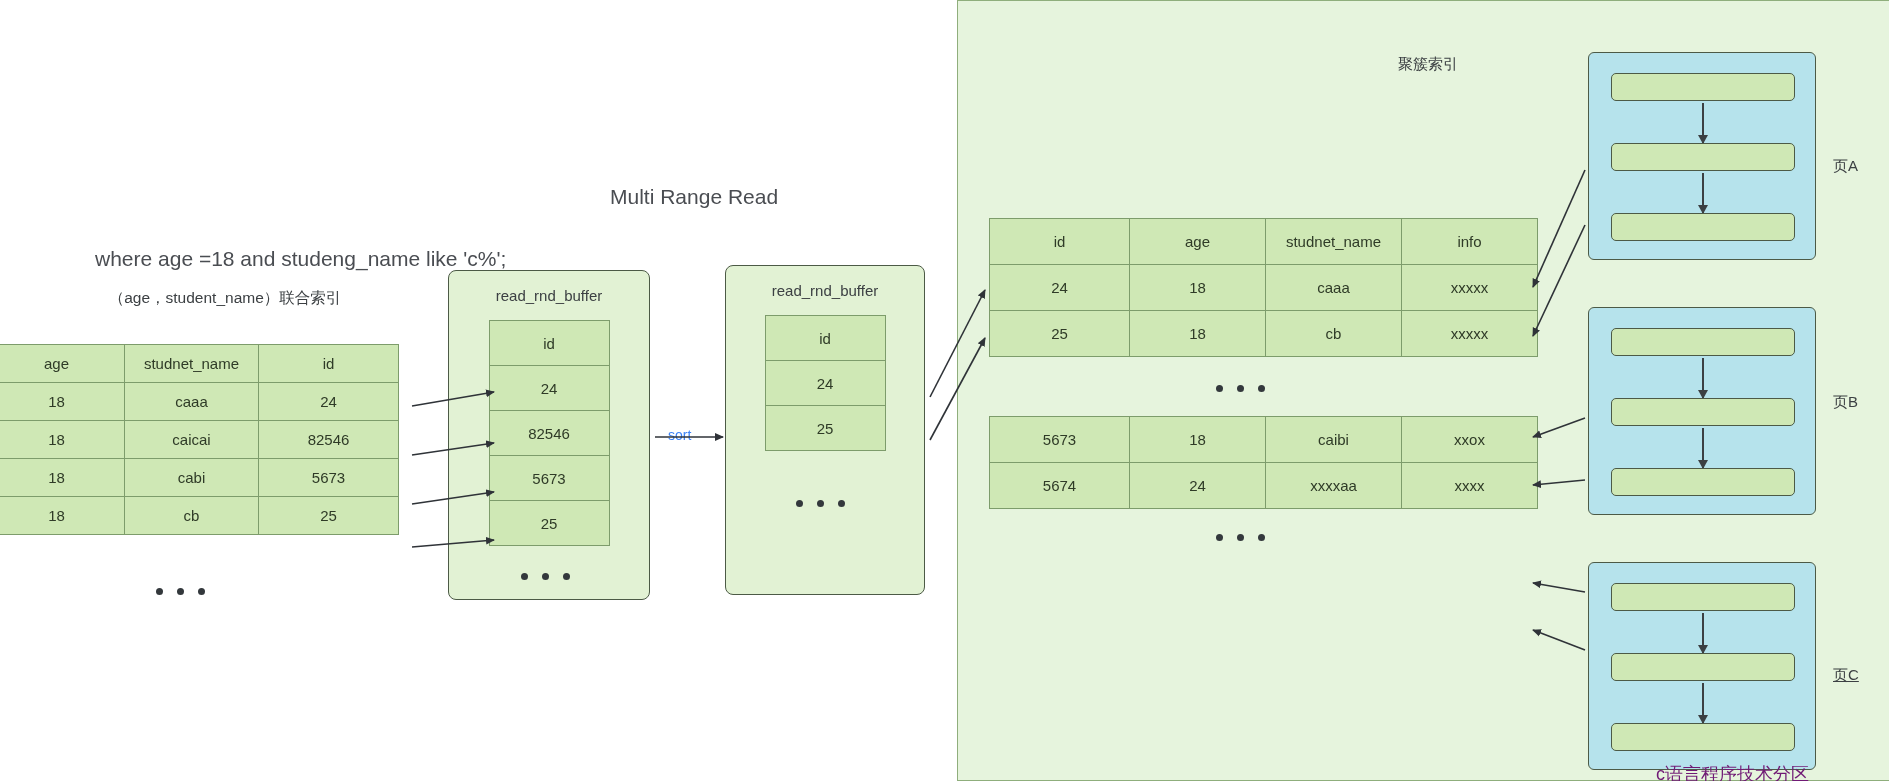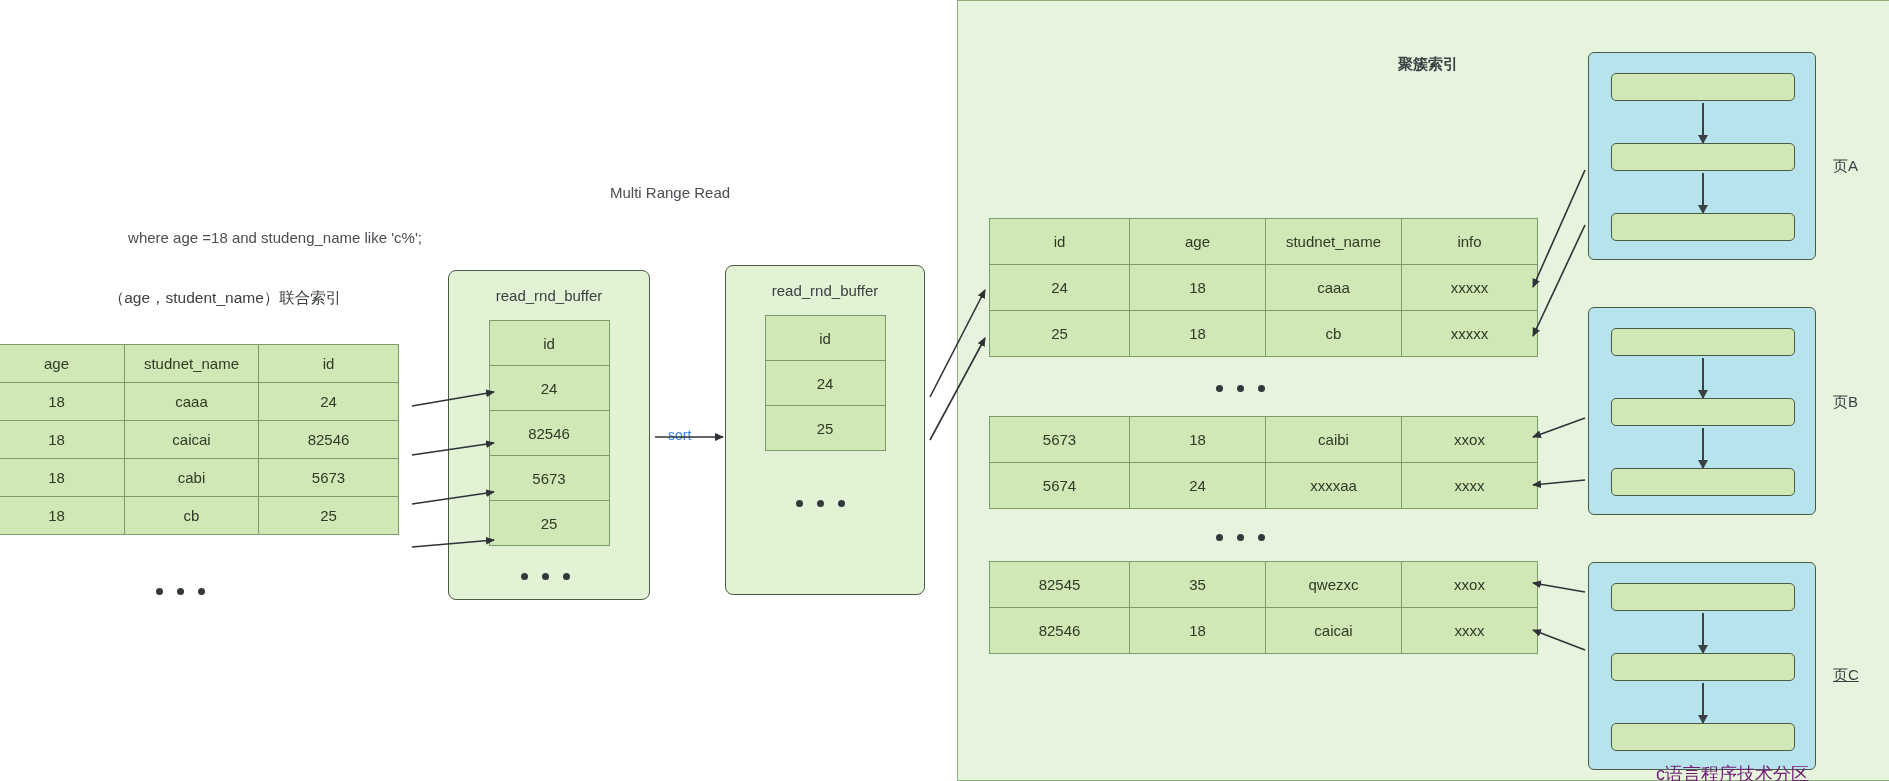--- a/index.html
+++ b/index.html
@@ -25,26 +25,25 @@
     background: #e6f4dd;
     border: 1px solid #8fae7c;
     border-right: none;
   }
   #clustered-title {
     left: 1398px; top: 55px;
     width: 160px;
     font-size: 15px;
     color: #3c4043;
     text-align: left;
-    font-weight: bold;
   }
 
   
   .plain-label {
-    font-size: 15px;
+    font-size: 21px;
     color: #4a4d52;
     white-space: pre;
     line-height: 1.45;
   }
   #sql-text { left: 95px; top: 183px; width: 360px; text-align: center; }
   #index-label {
     left: 60px; top: 288px; width: 330px;
     text-align: center; font-size: 15.5px; color: #3c4043;
   }
   #mrr-label { left: 610px; top: 182px; width: 180px; text-align: left; }
@@ -350,36 +349,20 @@
           <td>xxxx</td>
         </tr>
       </tbody>
   </table>
   <div class="abs dots" id="dots-r2">
     <i></i>
       <i></i>
       <i></i>
   </div>
 
-  <table class="abs gtable rtable" id="rtable-3">
-    <tbody>
-        <tr>
-          <td>82545</td>
-          <td>35</td>
-          <td>qwezxc</td>
-          <td>xxox</td>
-        </tr>
-        <tr>
-          <td>82546</td>
-          <td>18</td>
-          <td>caicai</td>
-          <td>xxxx</td>
-        </tr>
-      </tbody>
-  </table>
 
   <div class="abs page-block" id="page-a">
     <div class="page-bar b1"></div>
     <div class="page-arrow a1"></div>
     <div class="page-bar b2"></div>
     <div class="page-arrow a2"></div>
     <div class="page-bar b3"></div>
   </div>
   <div class="abs page-caption" id="page-a-caption">页A</div>
 

